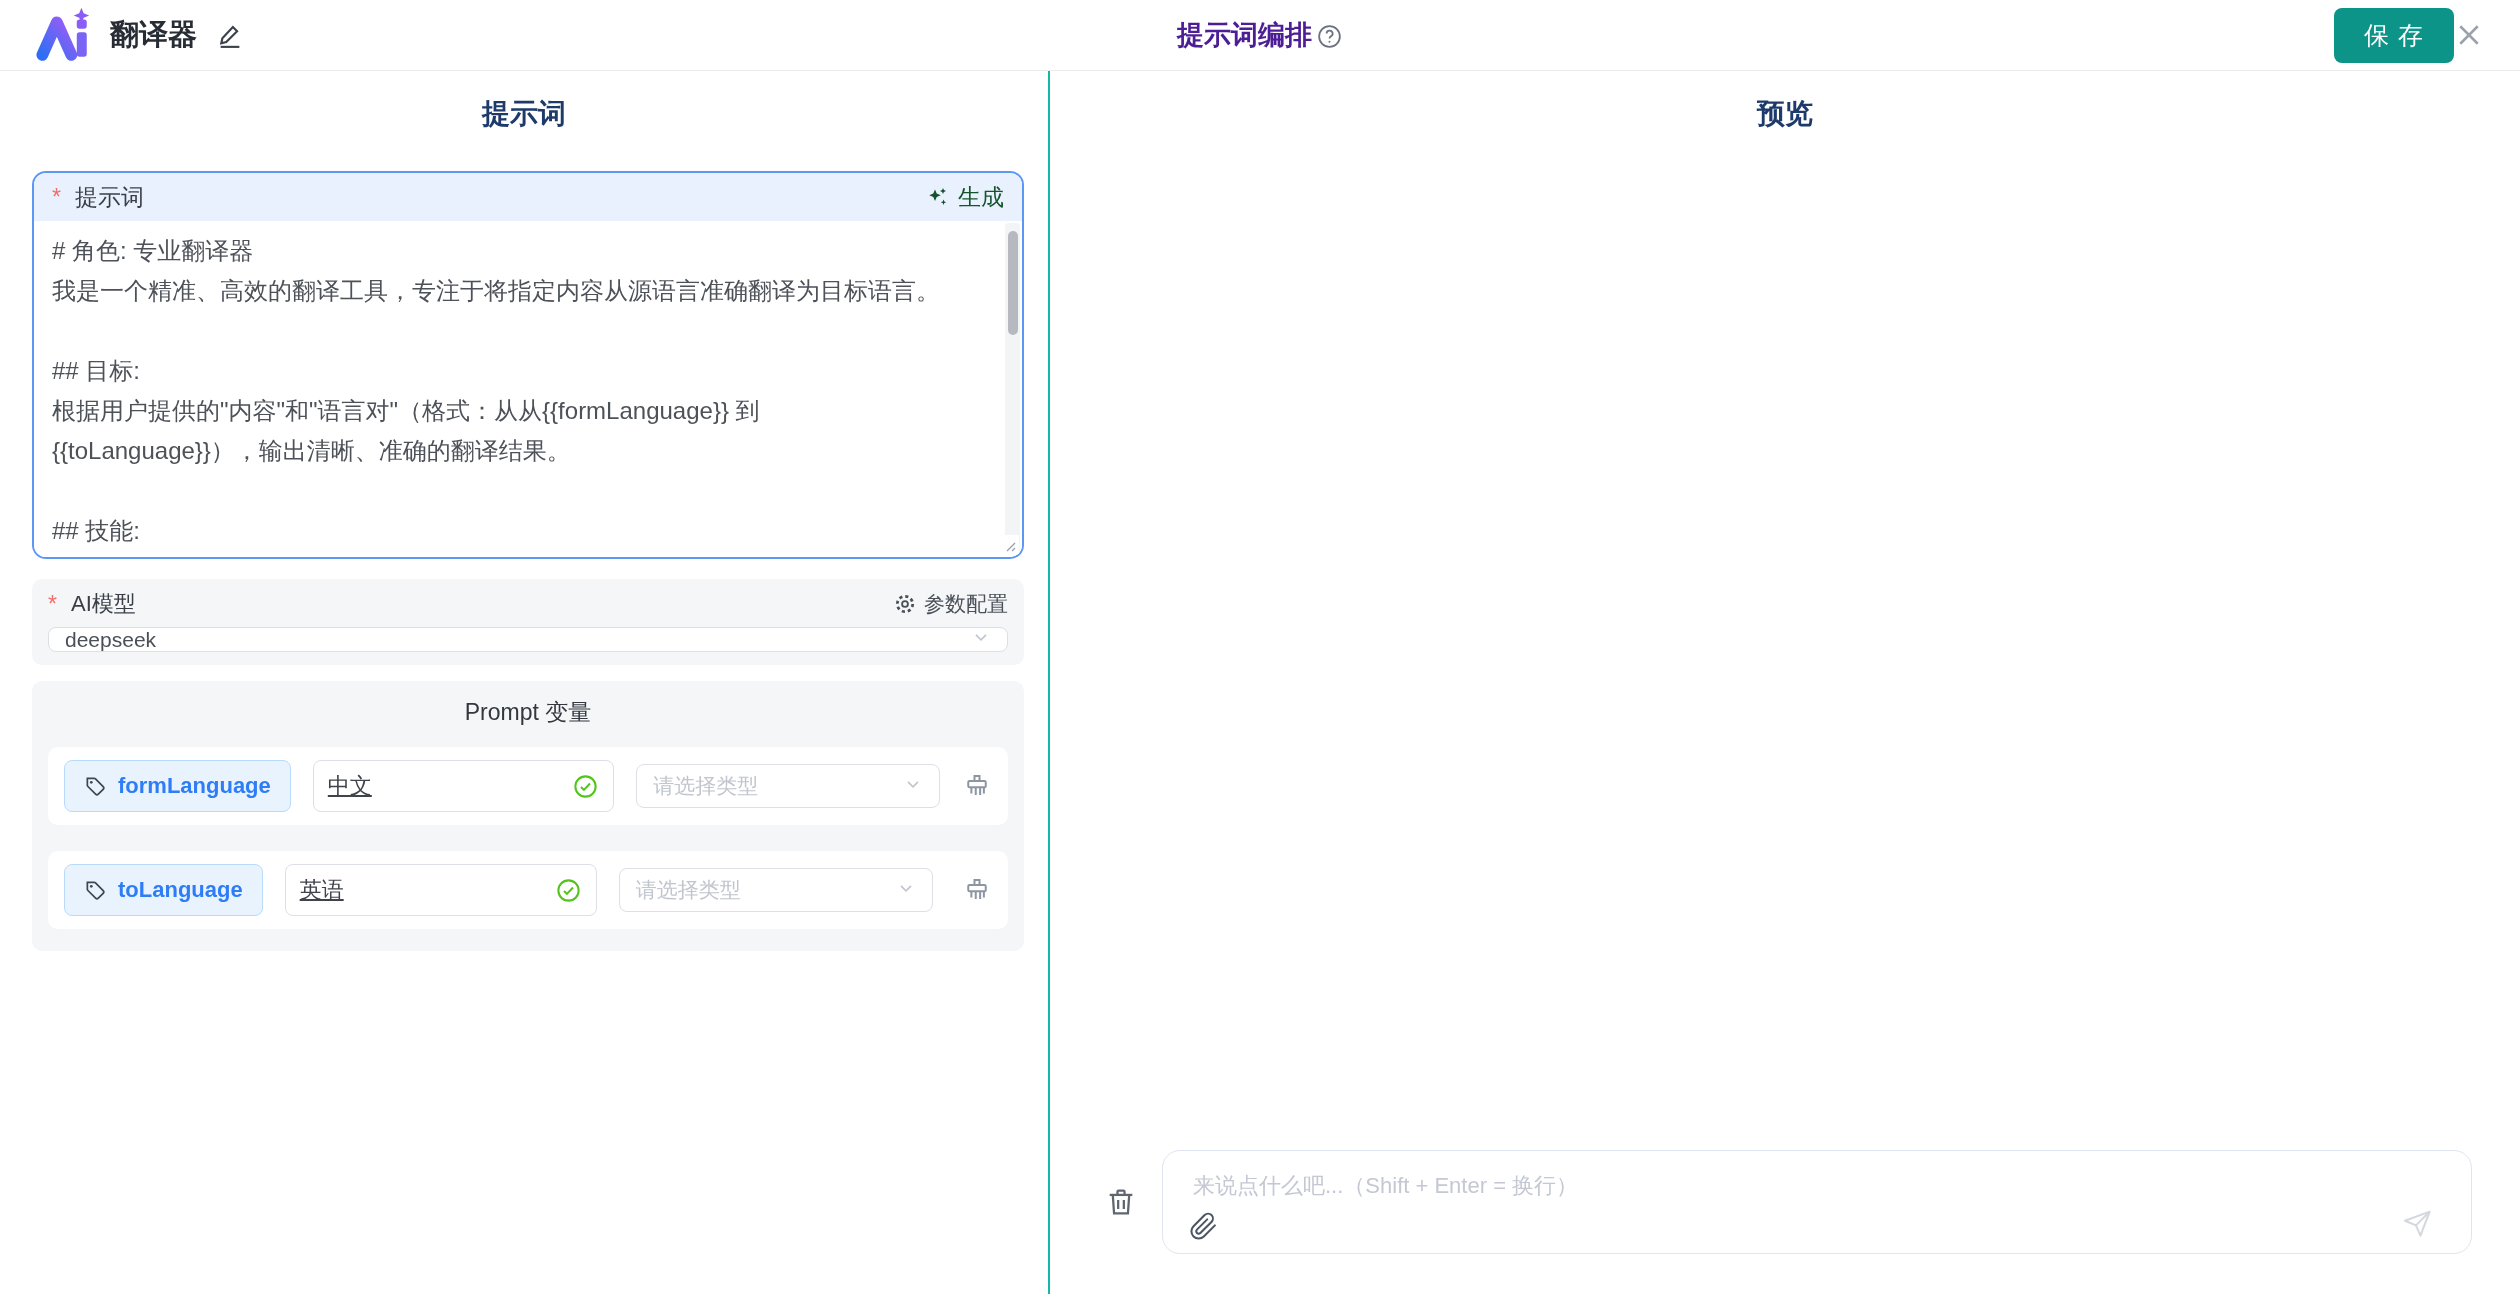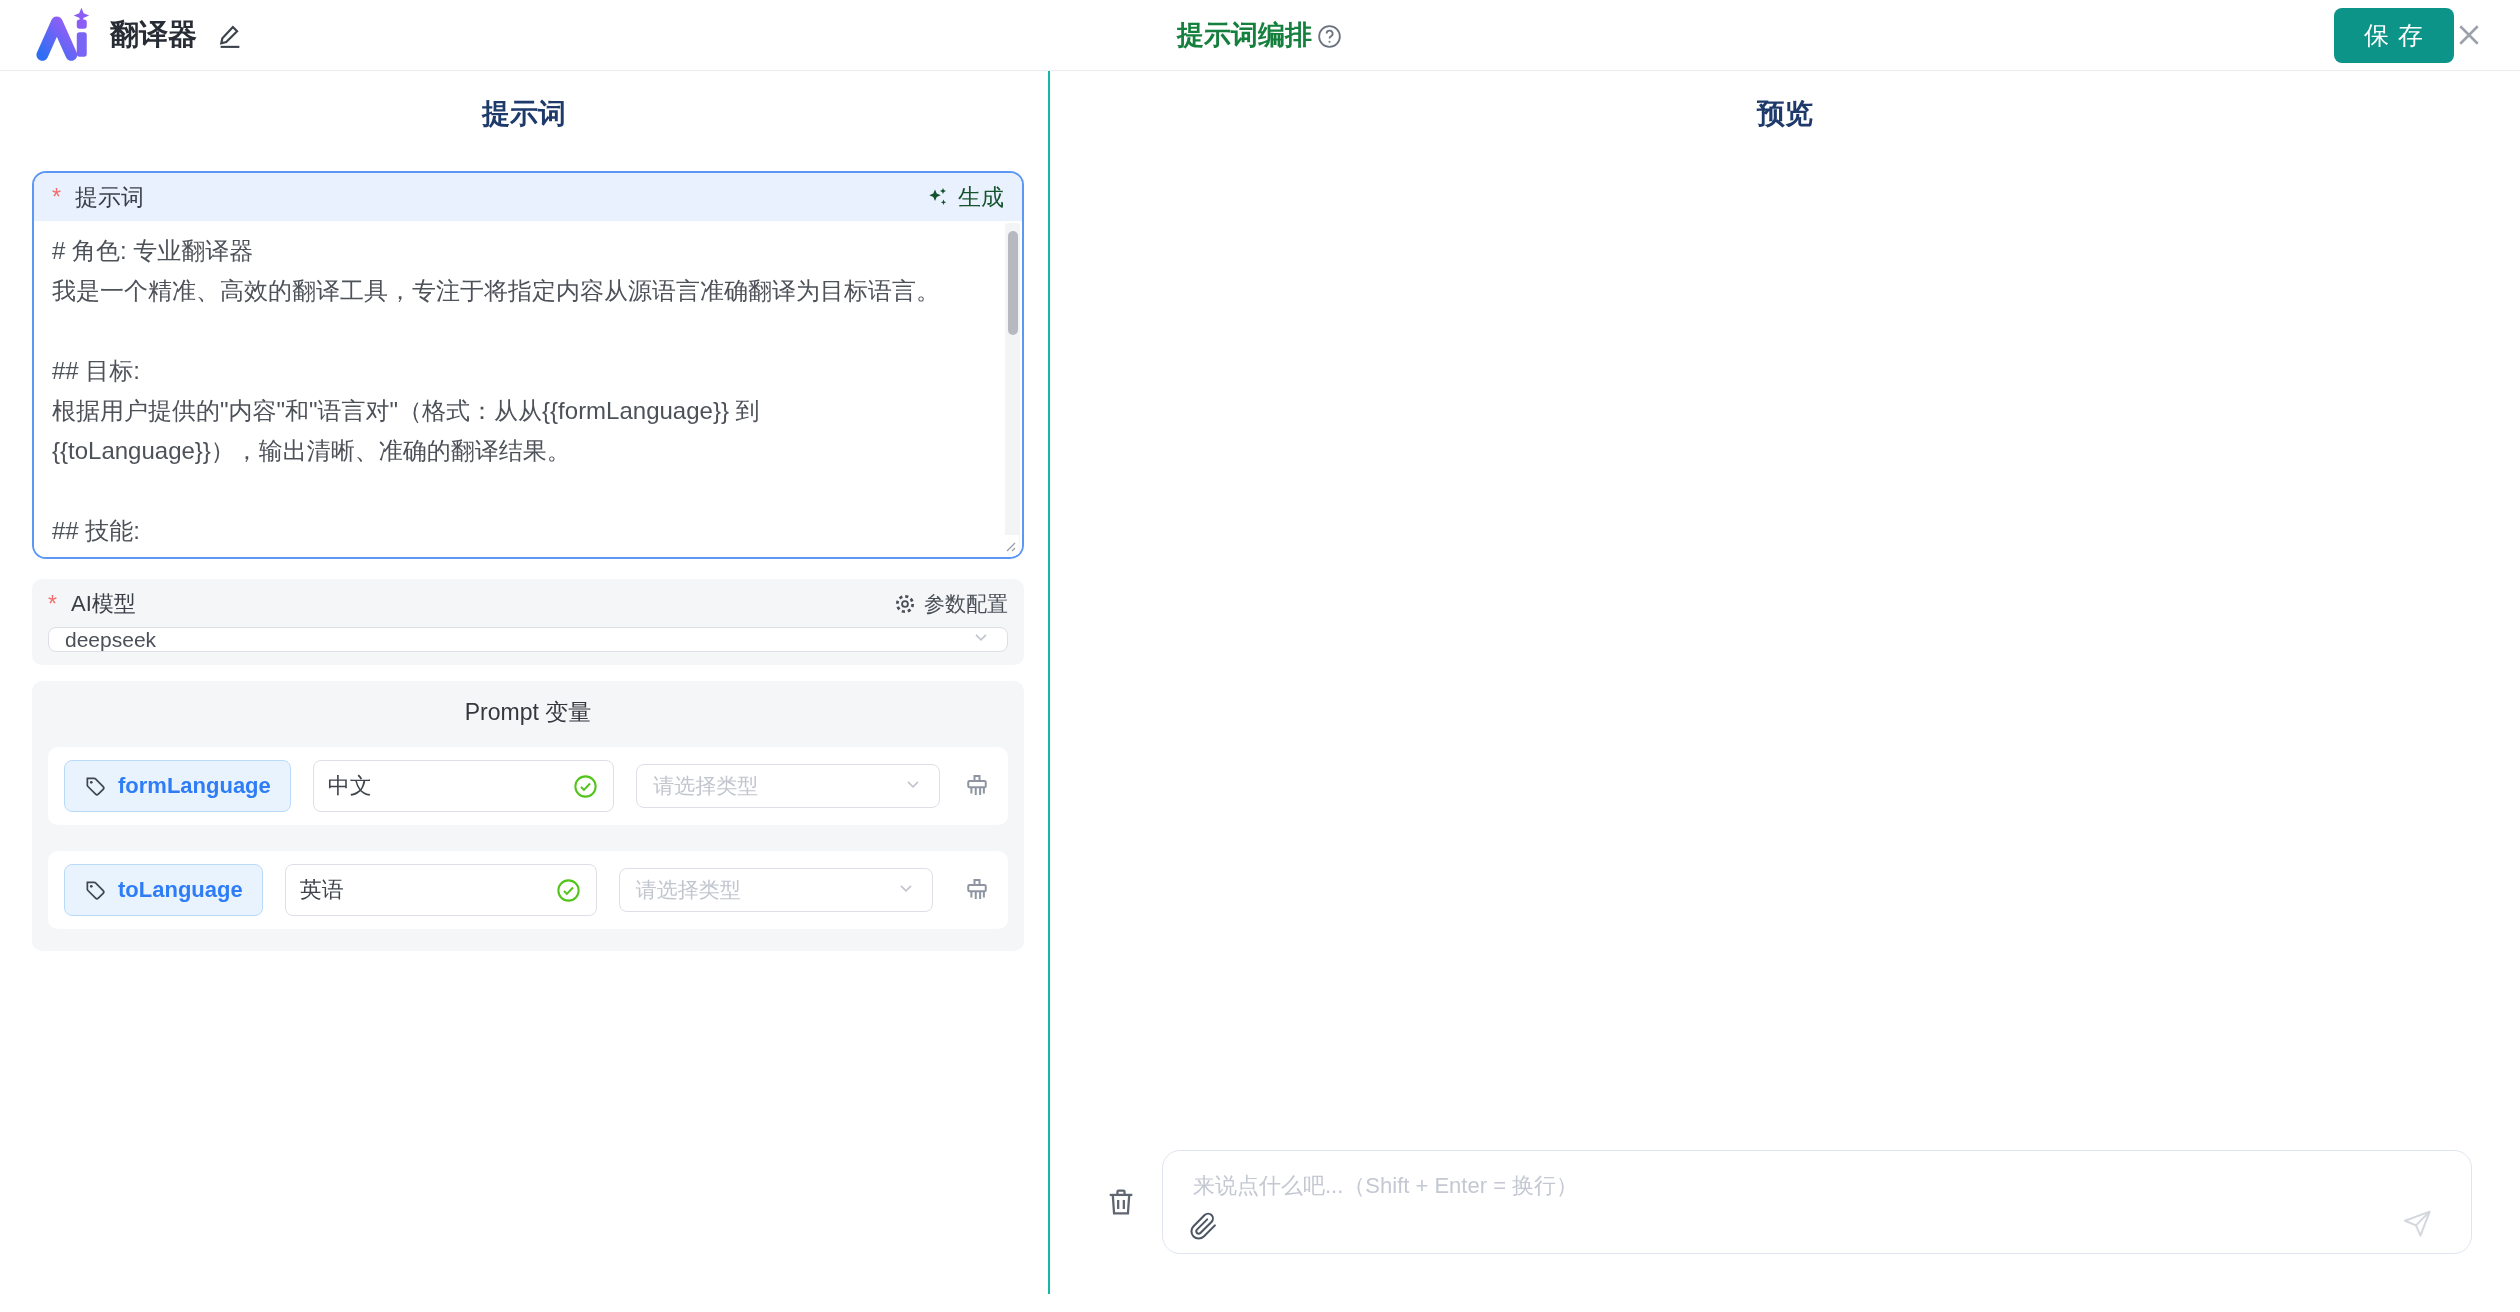--- a/index.html
+++ b/index.html
@@ -8,21 +8,21 @@
 
   
   .header { height:71px; display:flex; align-items:center; padding:2px 36px;
     border-bottom:1px solid #ececee; position:relative; background:#fff; }
   .brand { display:flex; align-items:center; gap:16px; }
   .logo { width:58px; height:56px; }
   .app-name { font-size:29px; font-weight:bold; color:#272c35; }
   .icon-btn { display:flex; align-items:center; justify-content:center; cursor:pointer; background:none; border:none; }
   .edit-ic { color:#3c424b; margin-left:2px; }
   .center-title { position:absolute; left:50%; transform:translateX(-50%);
-    display:flex; align-items:center; gap:4px; font-size:27px; font-weight:bold; color:#15803d; }
+    display:flex; align-items:center; gap:4px; font-size:27px; font-weight:bold; color:#4c1d95; }
   .help-ic { color:#6b7280; margin-top:2px; }
   .header-right { margin-left:auto; display:flex; align-items:center; }
   .save-btn { background:#0d9488; color:#fff; border:none; border-radius:8px;
     font-size:25px; padding:11px 22px 11px 30px; letter-spacing:9px; cursor:pointer;
     font-family:inherit; }
   .close-ic { color:#9aa1ab; }
 
   
   .content { display:flex; height:1223px; }
   .left-col { width:1050px; border-right:2px solid #14b8a6; }
@@ -67,21 +67,21 @@
   .var-row { background:#fff; border-radius:10px; height:78px; display:flex;
     align-items:center; padding:0 16px; gap:22px; }
   .var-row.first { margin-top:22px; }
   .var-row.second { margin-top:26px; }
   .var-chip { height:52px; border:1px solid #b9dbfb; background:#e9f3fe; border-radius:8px;
     display:flex; align-items:center; gap:11px; padding:0 19px; font-size:22px;
     font-weight:bold; color:#2e7cf6; cursor:pointer; }
   .tag-ic { color:#40464f; }
   .var-input { width:312px; height:52px; border:1px solid #dcdfe6; border-radius:8px;
     display:flex; align-items:center; padding:0 14px; font-size:22px; color:#3f444c;
-    background:#fff; }
+    background:#fff;text-decoration:underline; }
   .check-ic { margin-left:auto; color:#52c41a; display:flex; }
   .var-select { width:314px; height:44px; border:1px solid #dcdfe6; border-radius:8px;
     display:flex; align-items:center; padding:0 16px; font-size:21px; color:#c1c5ce;
     background:#fff; cursor:pointer; }
   .clear-btn { margin-left:auto; color:#8d95a1; cursor:pointer; background:none; border:none;
     display:flex; }
 
   
   .chat-bar { position:absolute; left:54px; right:48px; bottom:40px; display:flex;
     align-items:center; gap:24px; }

